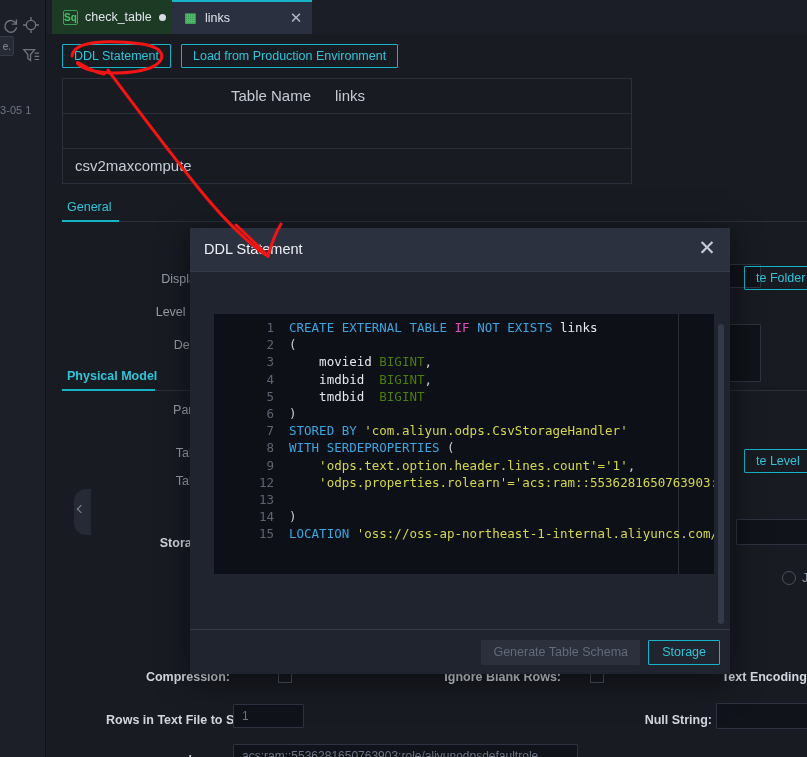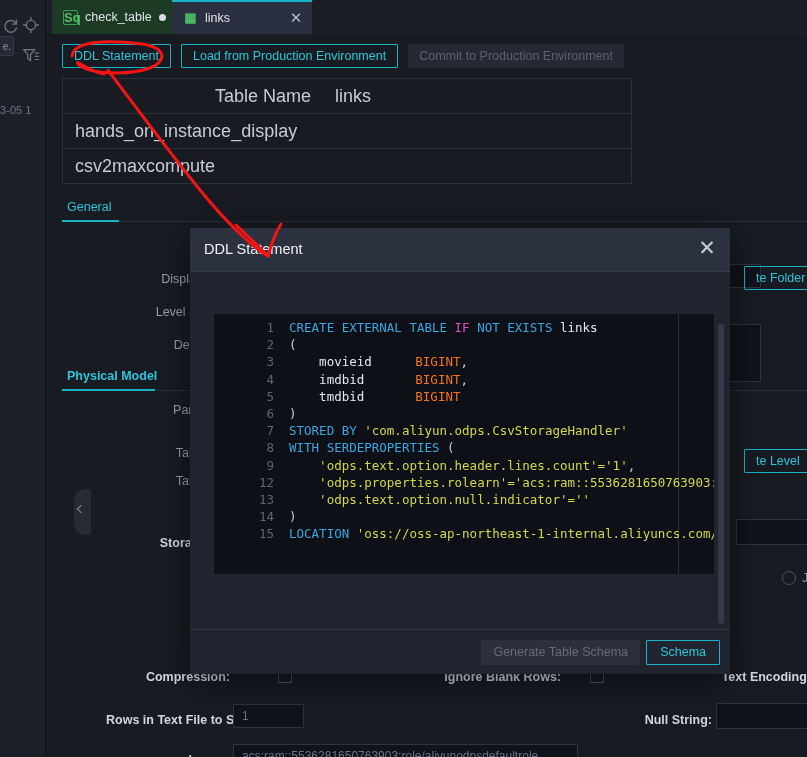--- a/index.html
+++ b/index.html
@@ -41,21 +41,21 @@
   .tab {
     position: absolute; top: 0; height: 34px;
     display: flex; align-items: center; gap: 7px;
     padding: 0 11px; font-size: 12.5px; white-space: nowrap;
   }
   .tab-1 { left: 6px; width: 120px; background: #1d3a25; color: #dfe4ea; }
   .tab-2 { left: 126px; width: 140px; background: #2b3040; color: #dfe4ea;
            border-top: 2px solid #17b3c6; }
   .tab-badge {
     width: 15px; height: 15px; border-radius: 2px; flex: none;
-    font-size: 13px; line-height: 14px; text-align: center; font-weight: 700;
+    font-size: 10px; line-height: 14px; text-align: center; font-weight: 700;
   }
   .badge-sql { border: 1px solid #3f9e55; color: #4cc166; }
   .badge-tbl { color: #4cc166; font-size: 13px; line-height: 14px; }
   .dot-modified { width: 7px; height: 7px; border-radius: 50%; background: #d7dbe2; flex: none; }
   .tab-close { position: absolute; right: 9px; top: 9px; width: 14px; height: 14px;
                color: #b4bac4; font-size: 15px; line-height: 13px; text-align: center; }
 
   
   .page {
     position: absolute; left: 46px; top: 34px; right: 0; bottom: 0;
@@ -69,21 +69,21 @@
   }
   .btn-dis {
     height: 24px; padding: 0 11px; line-height: 24px;
     border: none; color: #5b6070; background: #252935;
     font-size: 12.5px; white-space: nowrap; border-radius: 1px;
   }
 
   
   .info-table {
     position: absolute; left: 16px; top: 44px; width: 570px;
-    border: 1px solid #2a2f3c; border-bottom: none; font-size: 18px;
+    border: 1px solid #2a2f3c; border-bottom: none; font-size: 15px;
   }
   .info-row { display: flex; height: 35px; border-bottom: 1px solid #2a2f3c; }
   .info-k { width: 260px; text-align: right; padding-right: 12px; line-height: 34px; color: #c6ccd6; }
   .info-v { flex: 1; padding-left: 12px; line-height: 34px; color: #c6ccd6; }
 
   
   .sec-tab { position: absolute; font-size: 12.5px; color: #2fc4d8; padding-bottom: 6px; }
   .sec-underline { position: absolute; height: 2px; background: #17b3c6; }
   .sec-rule { position: absolute; height: 1px; background: #2a2f3c; }
 
@@ -136,21 +136,21 @@
   }
   .ed-ruler { position: absolute; left: 464px; top: 0; width: 1px; height: 260px; background: #2a2f3a; }
   .code-line { position: relative; height: 17.2px; white-space: pre; }
   .ln {
     position: absolute; left: -49px; width: 34px; text-align: right;
     color: #5e6473; font-size: 12.5px;
   }
   .codewrap { position: absolute; left: 75px; top: 6px; right: 0; }
   .kw { color: #3da5e0; }
   .kw2 { color: #e64ec0; }
-  .typ { color: #f97316; margin-left: 36px; }
+  .typ { color: #4d7c0f; }
   .str { color: #d4d84a; }
   .id { color: #e4e8ef; }
   .pl { color: #c8cdd8; }
   .modal-scroll {
     position: absolute; right: 6px; top: 52px; width: 6px; height: 300px;
     background: #343a4a; border-radius: 3px;
   }
   .modal-foot {
     position: absolute; left: 0; right: 0; bottom: 0; height: 45px;
     border-top: 1px solid #343a49;
@@ -204,30 +204,28 @@
       <span>links</span>
       <span class="tab-close">✕</span>
     </div>
   </div>
 
   <div class="page">
 
     <div class="toolbar">
       <button class="btn-out">DDL Statement</button>
       <button class="btn-out">Load from Production Environment</button>
-      <button class="btn-dis">Commit to Production Environment</button>
     </div>
 
     <div class="info-table">
       <div class="info-row">
         <div class="info-k">Table Name</div>
         <div class="info-v">links</div>
       </div>
       <div class="info-row">
-        <div class="info-v">hands_on_instance_display</div>
       </div>
       <div class="info-row">
         <div class="info-v">csv2maxcompute</div>
       </div>
     </div>
 
     <div class="sec-rule" style="left:16px; top:187px; width:745px;"></div>
     <div class="sec-tab" style="left:21px; top:166px;">General</div>
     <div class="sec-underline" style="left:16px; top:186px; width:57px;"></div>
 
@@ -292,31 +290,31 @@
             <div class="code-line"><span class="ln">1</span><span class="kw">CREATE EXTERNAL TABLE </span><span class="kw2">IF</span><span class="kw"> NOT EXISTS </span><span class="id">links</span></div>
             <div class="code-line"><span class="ln">2</span><span class="pl">(</span></div>
             <div class="code-line"><span class="ln">3</span><span class="id">    movieid </span><span class="typ">BIGINT</span><span class="pl">,</span></div>
             <div class="code-line"><span class="ln">4</span><span class="id">    imdbid  </span><span class="typ">BIGINT</span><span class="pl">,</span></div>
             <div class="code-line"><span class="ln">5</span><span class="id">    tmdbid  </span><span class="typ">BIGINT</span></div>
             <div class="code-line"><span class="ln">6</span><span class="pl">)</span></div>
             <div class="code-line"><span class="ln">7</span><span class="kw">STORED BY </span><span class="str">'com.aliyun.odps.CsvStorageHandler'</span></div>
             <div class="code-line"><span class="ln">8</span><span class="kw">WITH SERDEPROPERTIES </span><span class="pl">(</span></div>
             <div class="code-line"><span class="ln">9</span><span class="str">    'odps.text.option.header.lines.count'='1'</span><span class="pl">,</span></div>
             <div class="code-line"><span class="ln">12</span><span class="str">    'odps.properties.rolearn'='acs:ram::5536281650763903:role/</span></div>
-            <div class="code-line"><span class="ln">13</span><span class="str">    'odps.text.option.null.indicator'=''</span></div>
+            <div class="code-line"><span class="ln">13</span></div>
             <div class="code-line"><span class="ln">14</span><span class="pl">)</span></div>
             <div class="code-line"><span class="ln">15</span><span class="kw">LOCATION </span><span class="str">'oss://oss-ap-northeast-1-internal.aliyuncs.com/bigda</span></div>
           </div>
       </div>
       <div class="modal-scroll"></div>
     </div>
 
     <div class="modal-foot">
       <button class="btn-gen">Generate Table Schema</button>
-      <button class="btn-cancel">Schema</button>
+      <button class="btn-cancel">Storage</button>
     </div>
   </div>
 
   <svg class="annot" viewBox="0 0 807 757">
     <path d="M72 56 C74 40, 110 40, 142 44 C168 48, 166 62, 150 68 C126 76, 88 74, 78 64 C74 58, 90 72, 104 74" fill="none" stroke="#f41414" stroke-width="3" stroke-linecap="round"></path>
     <path d="M108 70 C120 86, 160 140, 200 190 C234 232, 260 252, 268 256" fill="none" stroke="#f41414" stroke-width="3" stroke-linecap="round"></path>
     <path d="M268 256 C258 246, 248 236, 236 225" fill="none" stroke="#f41414" stroke-width="3" stroke-linecap="round"></path>
     <path d="M268 256 C272 242, 276 232, 281 224" fill="none" stroke="#f41414" stroke-width="3" stroke-linecap="round"></path>
   </svg>
 

